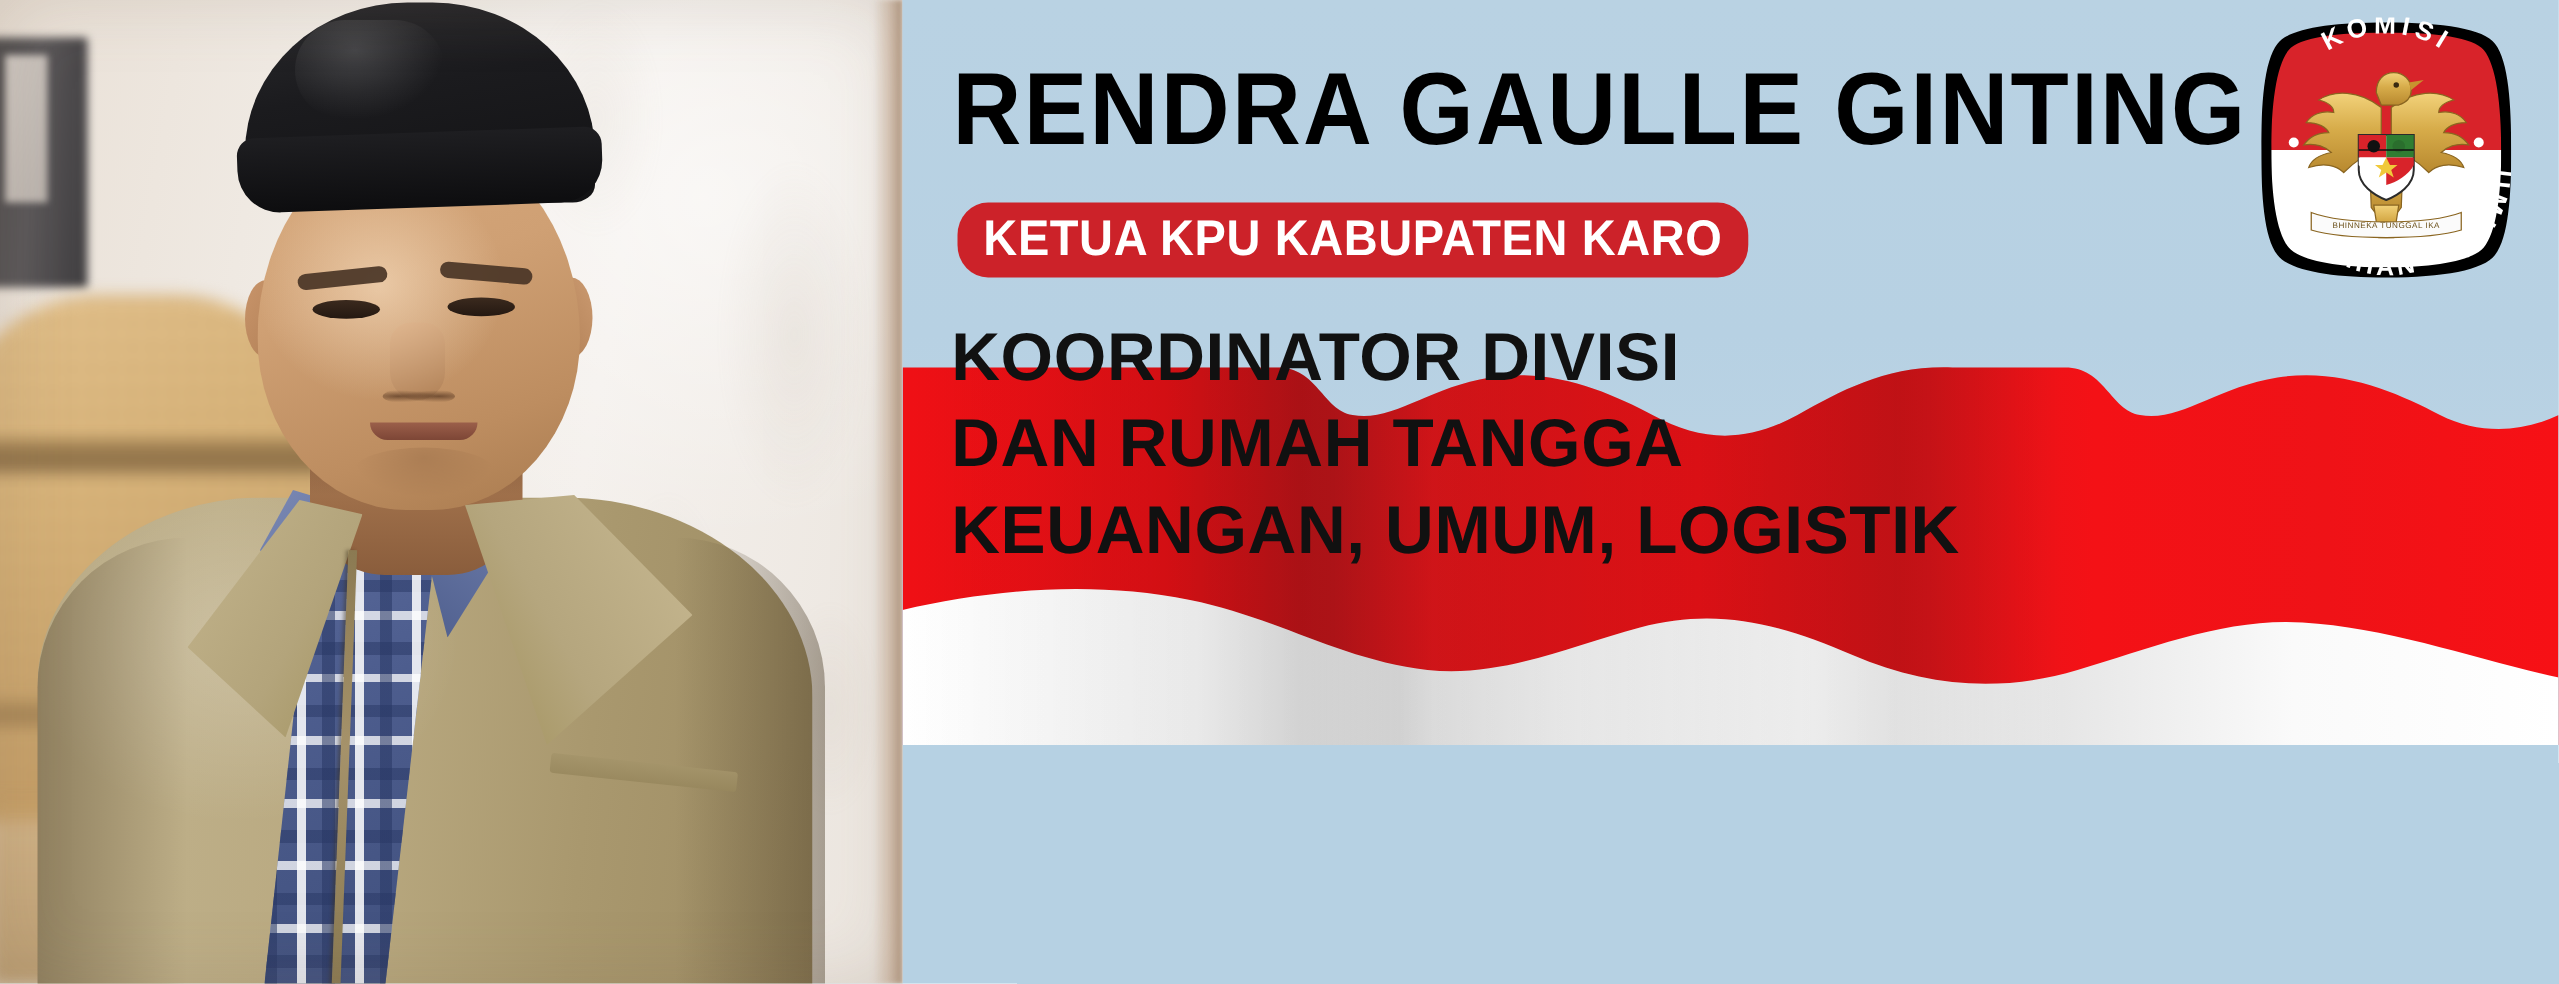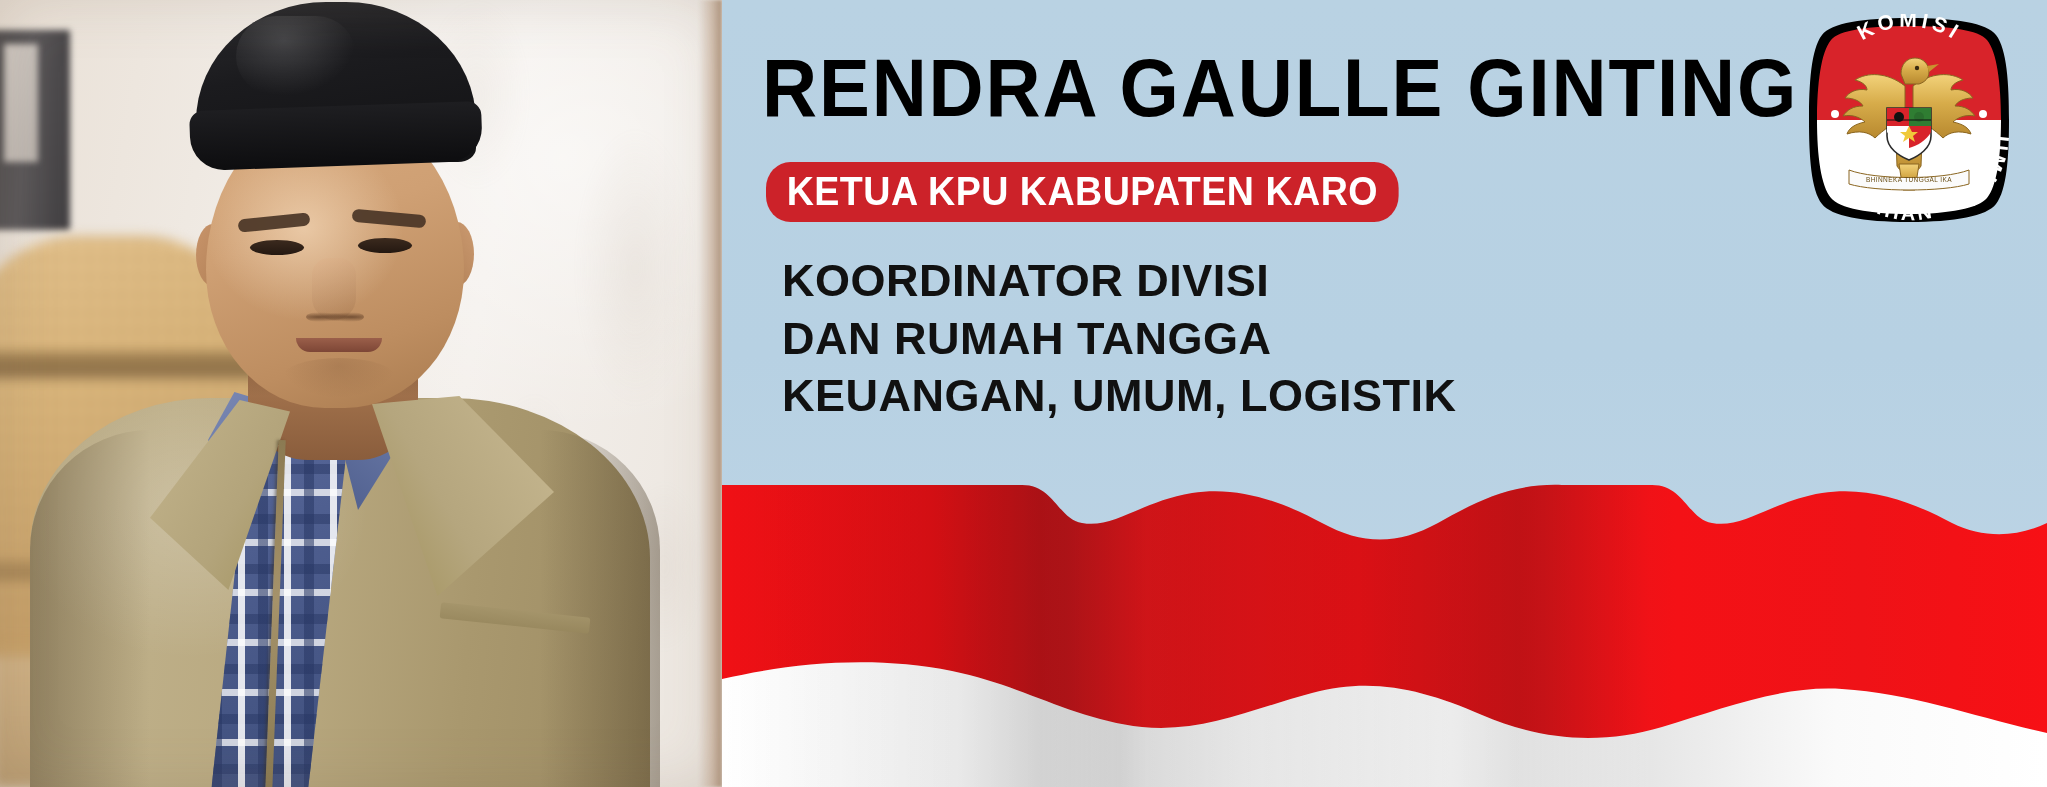--- a/index.html
+++ b/index.html
@@ -241,21 +241,21 @@
   }
   
   .photo-soft{
     position:absolute;inset:0;
     box-shadow:inset 0 0 60px rgba(120,100,80,.18);
     pointer-events:none;
   }
 
   
   #right{
-    position:absolute;left:722px;top:0;width:1325px;height:787px;
+    position:absolute;left:722px;top:0;width:1325px;height:596px;
     background:linear-gradient(180deg,#b9d2e3 0%,#b7d1e3 45%,#c0d6e6 100%);
     overflow:hidden;
   }
 
   
   .flag{position:absolute;left:0;bottom:0;width:1325px;height:360px;}
   .flag svg{display:block;width:100%;height:100%;}
 
   
   .title{
@@ -280,24 +280,24 @@
     font-family:"Liberation Sans Narrow","Liberation Sans",sans-serif;
     font-weight:700;
     font-size:40px;
     letter-spacing:.5px;
     white-space:nowrap;
     transform:scaleX(.94);
     transform-origin:left center;
     line-height:1.1;
   }
   .subtitle{
-    position:absolute;left:60px;top:252px;
+    position:absolute;left:39px;top:252px;
     font-family:"Liberation Sans","DejaVu Sans",sans-serif;
     font-weight:700;
-    font-size:45px;
+    font-size:54px;
     line-height:1.28;
     color:#111;
     letter-spacing:.5px;
     white-space:nowrap;
   }
   .subtitle div{margin:0;padding:0;}
 
   
   .logo{
     position:absolute;right:38px;top:14px;width:200px;height:212px;

